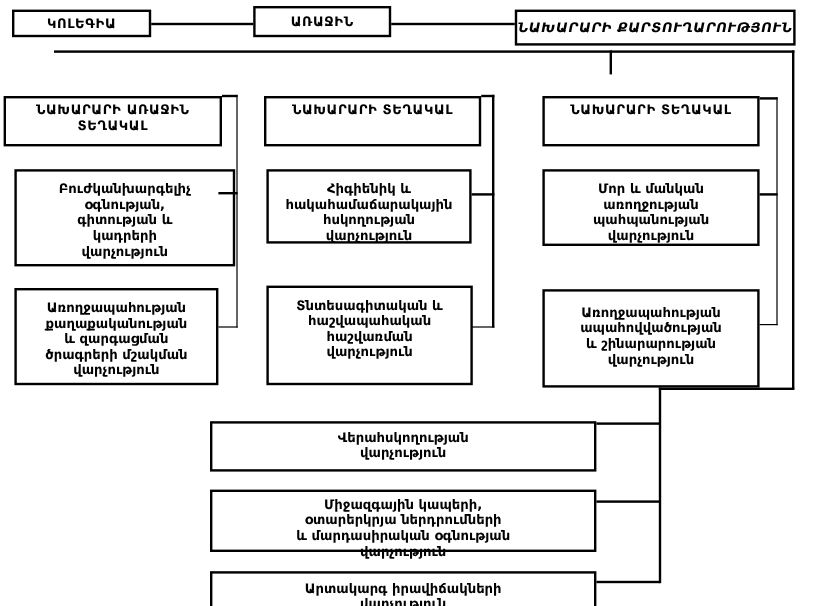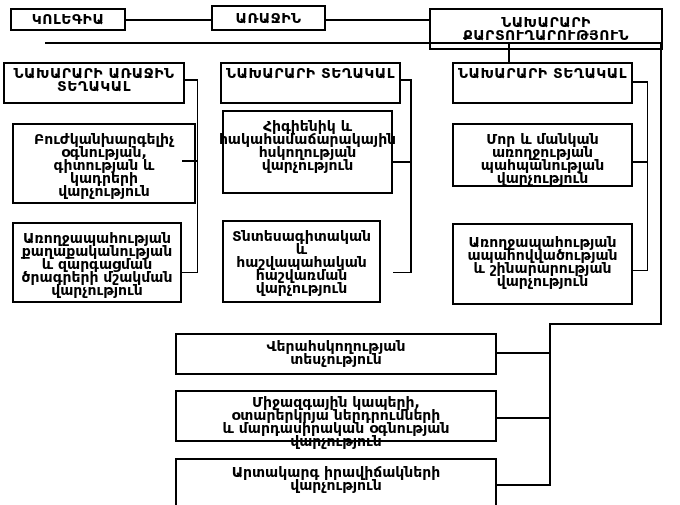--- a/index.html
+++ b/index.html
@@ -10,85 +10,85 @@
     font-family:"DejaVu Sans","Liberation Sans",sans-serif;
     overflow:hidden;
   }
   .box{
     position:absolute;
     box-sizing:border-box;
     border:2px solid #000;
     background:#fff;
     color:#000;
     font-weight:bold;
-    font-size:14px;
+    font-size:11px;
     line-height:13px;
     text-align:center;
     white-space:pre-line;
     display:flex;
     justify-content:center;
   }
   .vcenter{align-items:center;}
-  .vtop{align-items:flex-start;}
+  .vtop{align-items:flex-start;margin-top:18px;}
   .caps{letter-spacing:0.5px;}
   .hline{position:absolute;height:1.5px;background:#000;}
   .vline{position:absolute;width:1.5px;background:#000;}
 </style>
 </head>
 <body>
 
 <div id="canvas">
 
   <div class="box vcenter caps" style="left:10px;top:8px;width:116px;height:23px;">ԿՈԼԵԳԻԱ</div>
 
   <div class="box vcenter caps" style="left:211px;top:5px;width:115px;height:26px;">ԱՌԱՋԻՆ</div>
 
-  <div class="box vcenter caps" style="left:429px;top:8px;width:234px;height:42px;">ՆԱԽԱՐԱՐԻ ՔԱՐՏՈՒՂԱՐՈՒԹՅՈՒՆ</div>
+  <div class="box vcenter caps" style="left:429px;top:8px;width:234px;height:30px;font-style:italic;">ՆԱԽԱՐԱՐԻ ՔԱՐՏՈՒՂԱՐՈՒԹՅՈՒՆ</div>
 
   <div class="box vtop caps" style="left:3px;top:62px;width:182px;height:42px;padding-top:3px;">ՆԱԽԱՐԱՐԻ ԱՌԱՋԻՆ
 ՏԵՂԱԿԱԼ</div>
 
   <div class="box vtop caps" style="left:220px;top:62px;width:181px;height:42px;padding-top:3px;">ՆԱԽԱՐԱՐԻ ՏԵՂԱԿԱԼ</div>
 
   <div class="box vtop caps" style="left:452px;top:62px;width:181px;height:42px;padding-top:3px;">ՆԱԽԱՐԱՐԻ ՏԵՂԱԿԱԼ</div>
 
   <div class="box vtop" style="left:12px;top:123px;width:184px;height:81px;padding-top:8px;text-align:center;">Բուժկանխարգելիչ
 օգնության,
 գիտության և
 կադրերի
 վարչություն</div>
 
   <div class="box vtop" style="left:12px;top:222px;width:170px;height:81px;padding-top:8px;">Առողջապահության
 քաղաքականության
 և զարգացման
 ծրագրերի մշակման
 վարչություն</div>
 
-  <div class="box vtop" style="left:222px;top:110px;width:171px;height:84px;padding-top:8px;">Հիգիենիկ և
+  <div class="box vtop" style="left:222px;top:123px;width:171px;height:62px;padding-top:8px;">Հիգիենիկ և
 հակահամաճարակային
 հսկողության
 վարչություն</div>
 
-  <div class="box vtop" style="left:222px;top:220px;width:159px;height:83px;padding-top:8px;">Տնտեսագիտական և
+  <div class="box vtop" style="left:222px;top:220px;width:172px;height:83px;padding-top:8px;">Տնտեսագիտական և
 հաշվապահական
 հաշվառման
 վարչություն</div>
 
   <div class="box vtop" style="left:452px;top:123px;width:181px;height:64px;padding-top:8px;">Մոր և մանկան
 առողջության
 պահպանության
 վարչություն</div>
 
   <div class="box vtop" style="left:452px;top:223px;width:181px;height:82px;padding-top:11px;">Առողջապահության
 ապահովվածության
 և շինարարության
 վարչություն</div>
 
   <div class="box vtop" style="left:175px;top:333px;width:322px;height:42px;padding-top:5px;">Վերահսկողության
-տեսչություն</div>
+վարչություն</div>
 
   <div class="box vtop" style="left:175px;top:390px;width:322px;height:52px;padding-top:4px;">Միջազգային կապերի,
 օտարերկրյա ներդրումների
 և մարդասիրական օգնության
 վարչություն</div>
 
   <div class="box vtop" style="left:175px;top:458px;width:322px;height:52px;padding-top:6px;">Արտակարգ իրավիճակների
 վարչություն</div>
 
   <div class="hline" style="left:126px;top:19px;width:85px;"></div>

